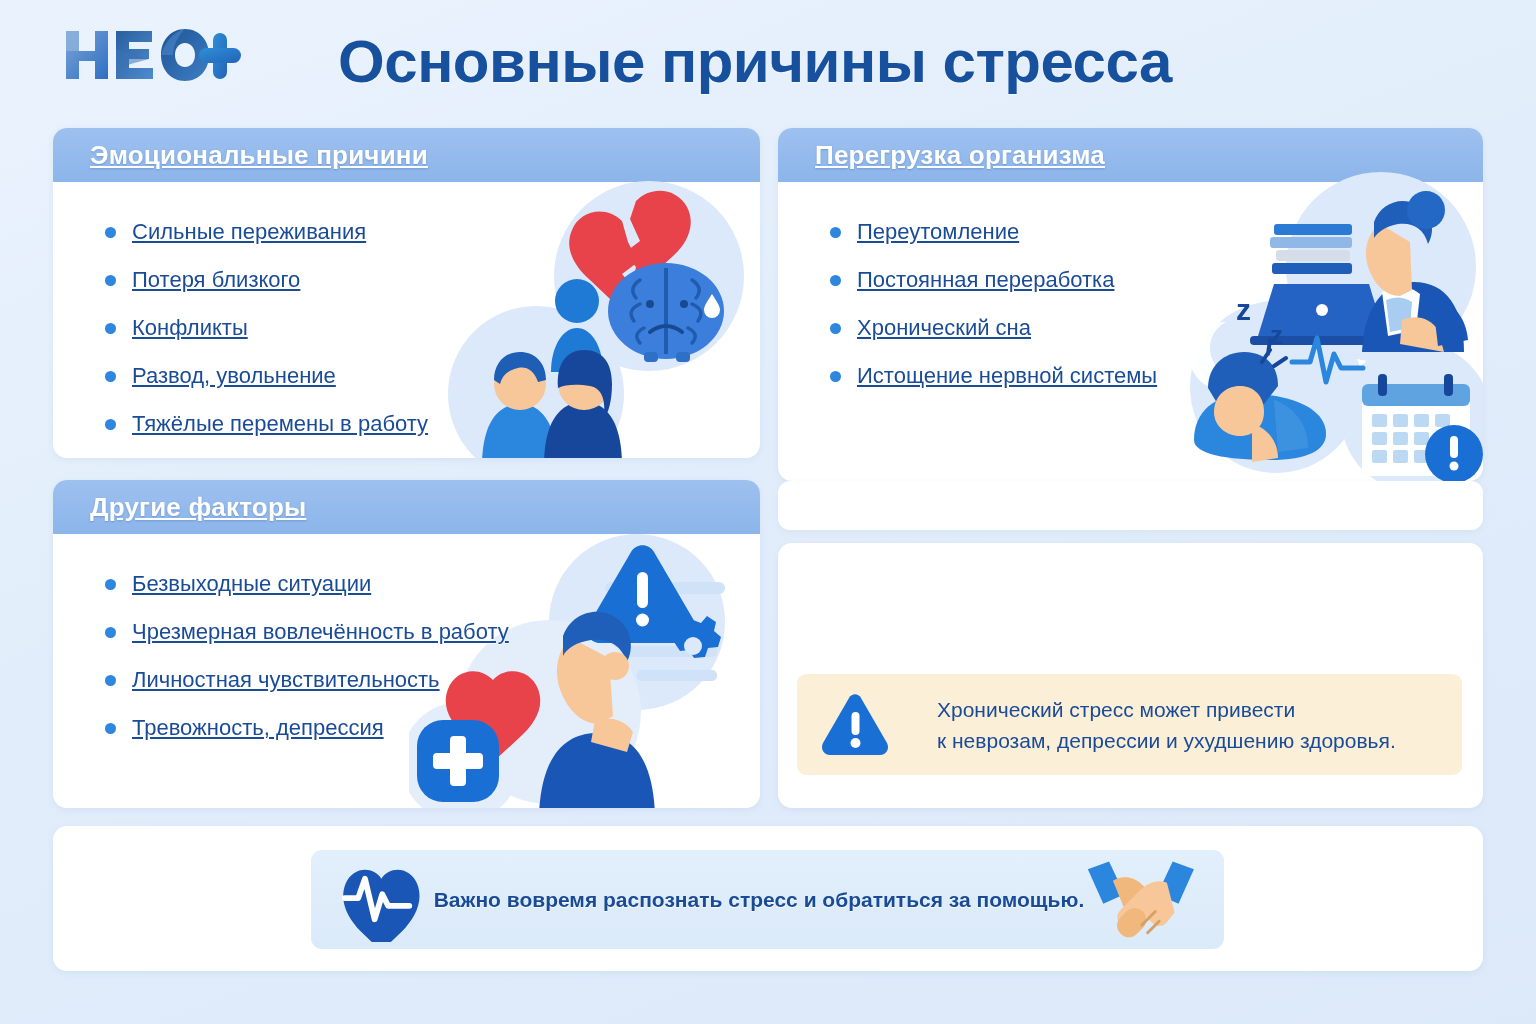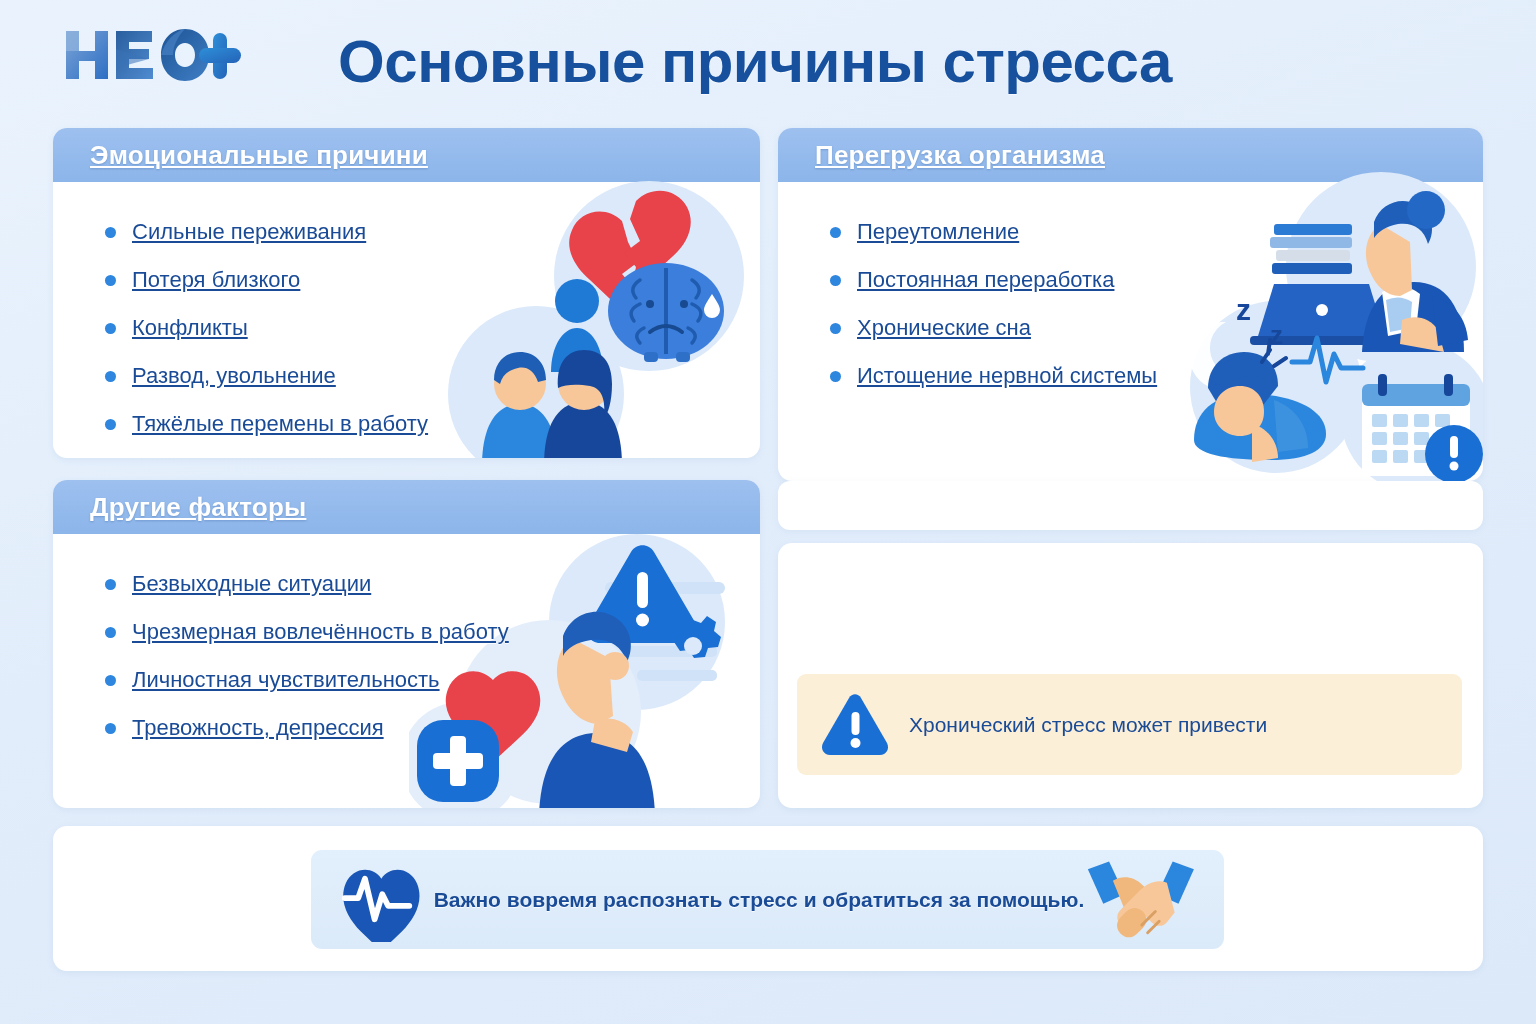--- a/index.html
+++ b/index.html
@@ -128,20 +128,21 @@
     position: absolute;
     left: 19px;
     top: 131px;
     width: 665px;
     height: 101px;
     background: #fbefd8;
     border-radius: 9px;
     display: flex;
     align-items: center;
     padding-left: 22px;
+    gap: 28px;
   }
   .warning-icon { flex: 0 0 auto; margin-right: 18px; }
   .warning-text {
     font-size: 21px;
     line-height: 31px;
     color: #1a4b97;
     white-space: nowrap;
   }
 
   
@@ -359,21 +360,21 @@
       <li>
         <span class="bullet-dot"></span>
         <span>Переутомление</span>
       </li>
       <li>
         <span class="bullet-dot"></span>
         <span>Постоянная переработка</span>
       </li>
       <li>
         <span class="bullet-dot"></span>
-        <span>Хронические сна</span>
+        <span>Хронический сна</span>
       </li>
       <li>
         <span class="bullet-dot"></span>
         <span>Истощение нервной системы</span>
       </li>
     </ul>
   </div>
 </div>
 
 <div class="card" id="card-other">
@@ -441,20 +442,21 @@
 
 <div id="card-warning-host">
   <div class="warning-box">
     <svg class="warning-icon" width="72" height="64" viewBox="0 0 72 64">
       <path d="M30 5 c3 -5 9 -5 12 0 l26 45 c3 6 -1 12 -7 12 h-50 c-6 0 -10 -6 -7 -12 z" fill="#1a6fd4"></path>
       <rect x="32.5" y="19" width="8" height="23" rx="4" fill="#ffffff"></rect>
       <circle cx="36.5" cy="50" r="5" fill="#ffffff"></circle>
     </svg>
     <div>
       <div class="warning-text">Хронический стресс может привести</div>
+      <div class="warning-text">к неврозам, депрессии и ухудшению здоровья.</div>
     </div>
   </div>
 </div>
 
 <div id="card-footer">
   <div class="footer-banner">
 
     <svg width="92" height="84" viewBox="0 0 92 84">
       <path d="M46 20 c-9 -14 -30 -12 -37 5 c-7 17 1 35 16 50 l21 20 l21 -20 c15 -15 23 -33 16 -50 c-7 -17 -28 -19 -37 -5 z" fill="#1a56b5"></path>
       <path d="M8 40 h14 l7 -20 l10 42 l8 -26 l6 12 h22" stroke="#ffffff" stroke-width="6" fill="none" stroke-linecap="round" stroke-linejoin="round"></path>

